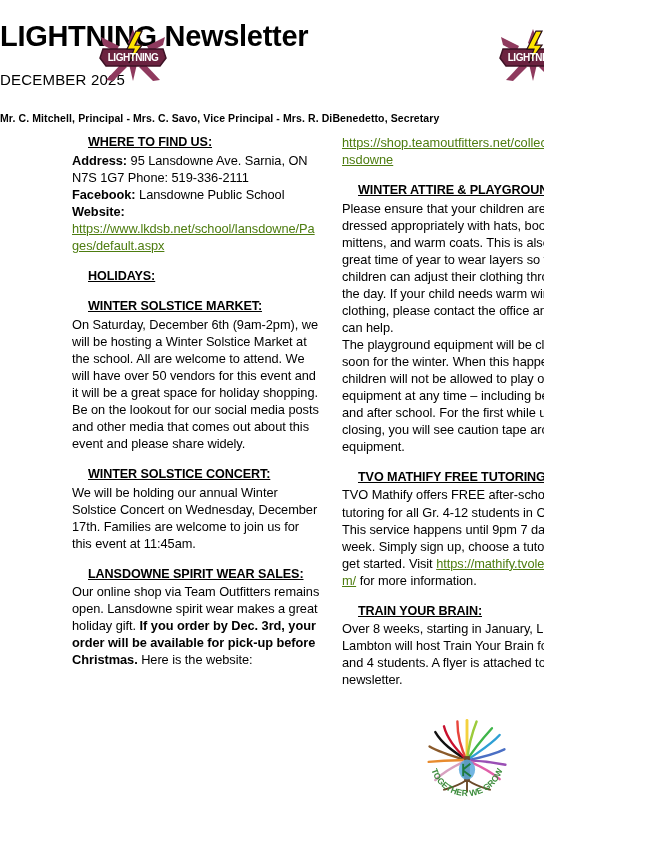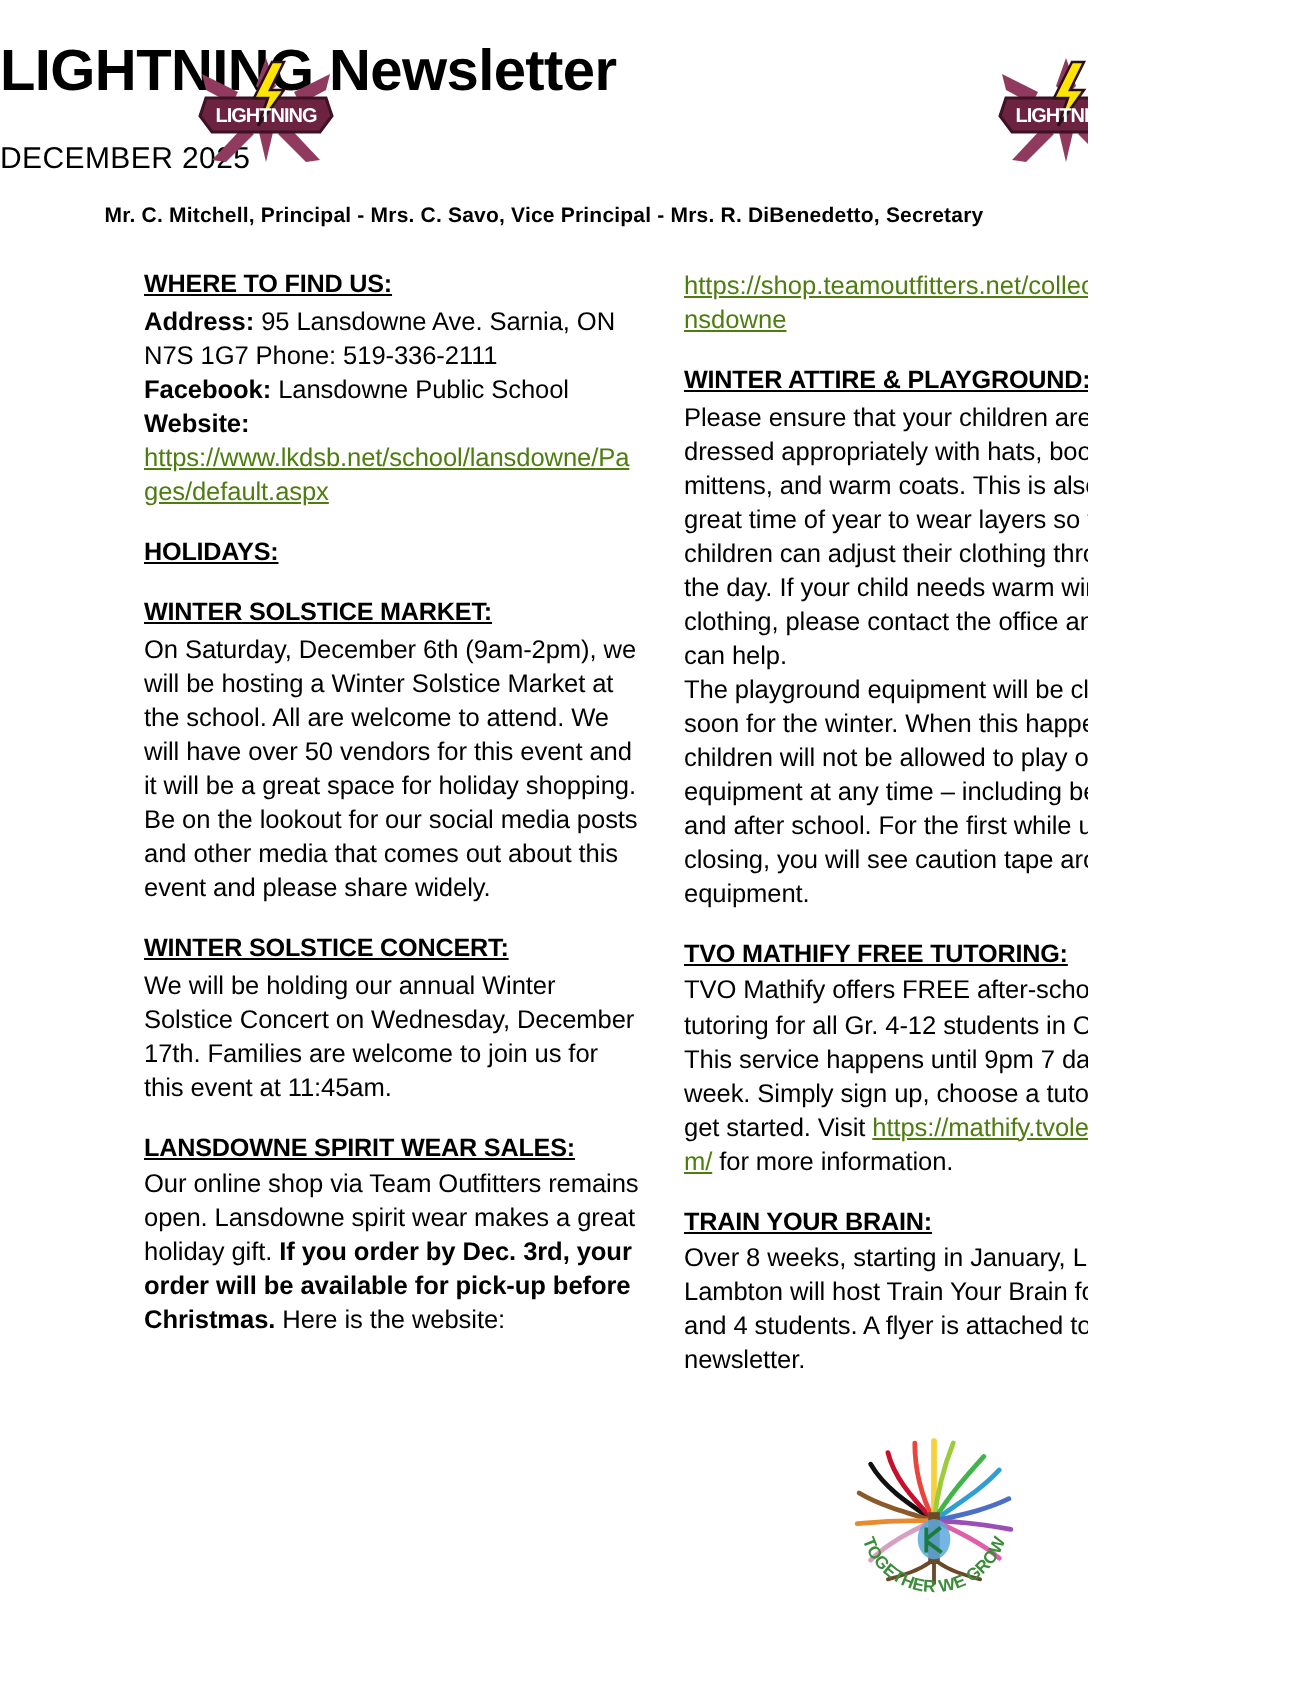--- a/index.html
+++ b/index.html
@@ -46,25 +46,24 @@
   .logo {
     position: absolute;
     top: 28px;
     width: 74px;
     height: 54px;
   }
   .logo-left  { left: 96px; }
   .logo-right { left: 496px; }
 
   .staff-line {
-    text-align: center;
     font-size: 10.5px;
     font-weight: bold;
     letter-spacing: 0.1px;
-    margin-top: 14px;
+    margin-top: 24px;
   }
 
   
   .columns {
     display: flex;
     gap: 21px;
     padding: 16px 66px 0 72px;
     box-sizing: border-box;
     align-items: flex-start;
   }
@@ -73,21 +72,21 @@
     flex: 0 0 249px;
   }
 
   .sec { margin-bottom: 14px; }
   .sec:last-child { margin-bottom: 0; }
 
   h2.sec-head {
     font-size: 12.6px;
     font-weight: bold;
     text-decoration: underline;
-    margin: 0 0 1px 0;
+    margin: 0 0 1px 16px;
     line-height: 1.32;
     letter-spacing: -0.1px;
   }
   p.body {
     font-size: 12.8px;
     line-height: 1.33;
     margin: 0;
     letter-spacing: -0.05px;
   }
   p.body + p.body { margin-top: 0; }

